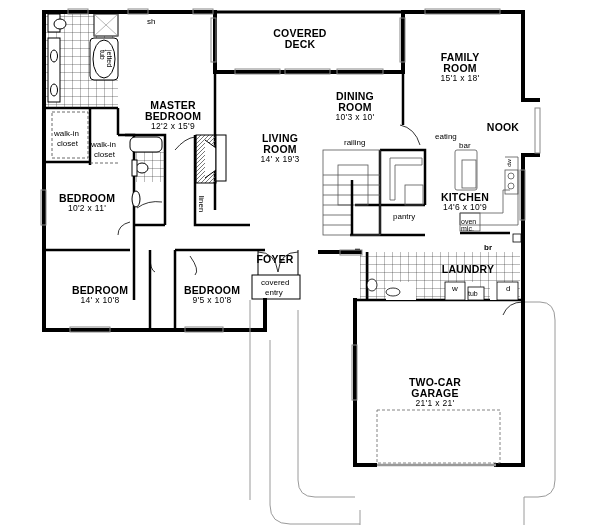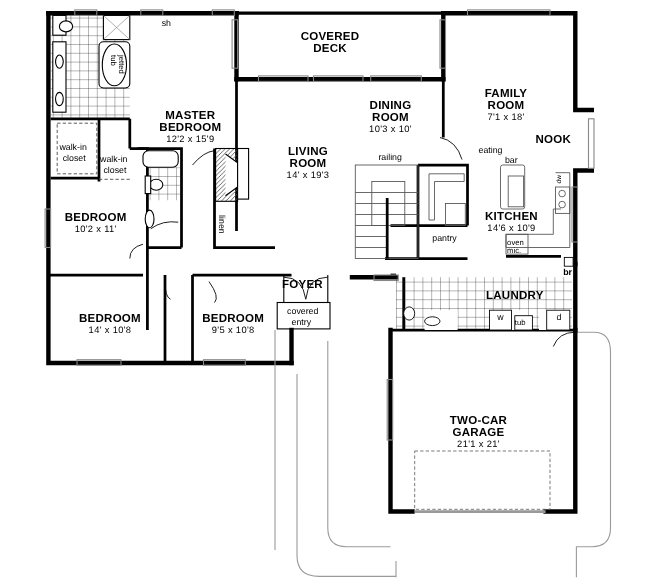--- a/index.html
+++ b/index.html
@@ -205,24 +205,24 @@
   <div class="room-name">MASTER</div>
   <div class="room-name">BEDROOM</div>
   <div class="dim">12'2 x 15'9</div>
 </div>
 
 <div class="lbl" style="left:265px;top:28px;width:70px;">
   <div class="room-name">COVERED</div>
   <div class="room-name">DECK</div>
 </div>
 
-<div class="lbl" style="left:425px;top:52px;width:70px;margin-top:28px;">
+<div class="lbl" style="left:425px;top:52px;width:70px;">
   <div class="room-name">FAMILY</div>
   <div class="room-name">ROOM</div>
-  <div class="dim">7'1 x 18'</div>
+  <div class="dim">15'1 x 18'</div>
 </div>
 
 <div class="lbl" style="left:320px;top:91px;width:70px;">
   <div class="room-name">DINING</div>
   <div class="room-name">ROOM</div>
   <div class="dim">10'3 x 10'</div>
 </div>
 
 <div class="lbl" style="left:240px;top:133px;width:80px;">
   <div class="room-name">LIVING</div>
@@ -274,19 +274,19 @@
 <span class="note" style="left:57px;top:140px;">closet</span>
 <span class="note" style="left:91px;top:141px;">walk-in</span>
 <span class="note" style="left:94px;top:151px;">closet</span>
 <span class="note" style="left:193px;top:200px;transform:rotate(90deg);">linen</span>
 <span class="note" style="left:344px;top:139px;">railing</span>
 <span class="note" style="left:393px;top:165px;margin-top:48px;">pantry</span>
 <span class="note" style="left:435px;top:133px;">eating</span>
 <span class="note" style="left:435px;top:142px;padding-left:24px;">bar</span>
 <span class="note" style="left:461px;top:218px;font-size:7px;">oven</span>
 <span class="note" style="left:461px;top:225px;font-size:7px;">mic.</span>
-<span class="note" style="left:512px;top:244px;font-weight:bold;">br</span>
+<span class="note" style="left:484px;top:244px;font-weight:bold;">br</span>
 <span class="note" style="left:452px;top:285px;">w</span>
 <span class="note" style="left:468px;top:290px;font-size:7px;">tub</span>
 <span class="note" style="left:506px;top:285px;">d</span>
 <span class="note" style="left:505px;top:160px;font-size:6px;transform:rotate(-90deg);">dw</span>
 <span class="note" style="left:261px;top:279px;">covered</span>
 <span class="note" style="left:265px;top:289px;">entry</span>
 
 </body></html>

